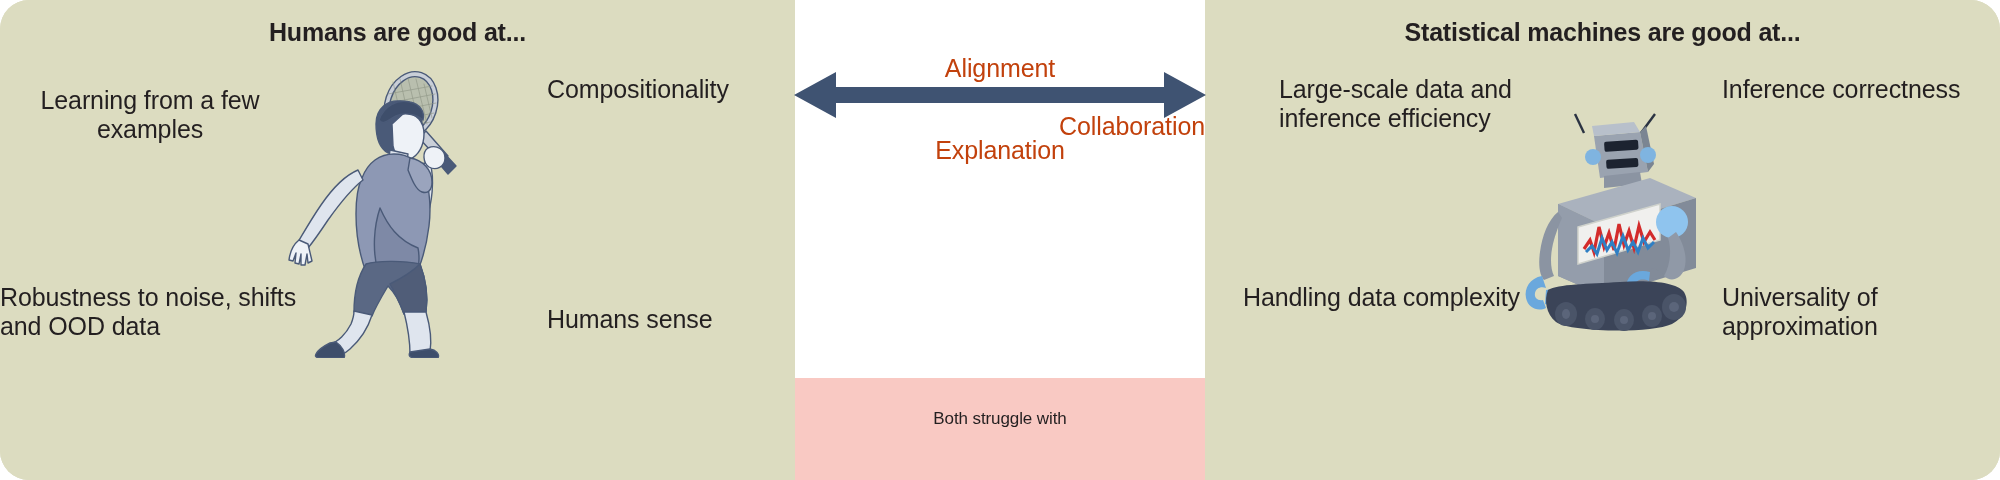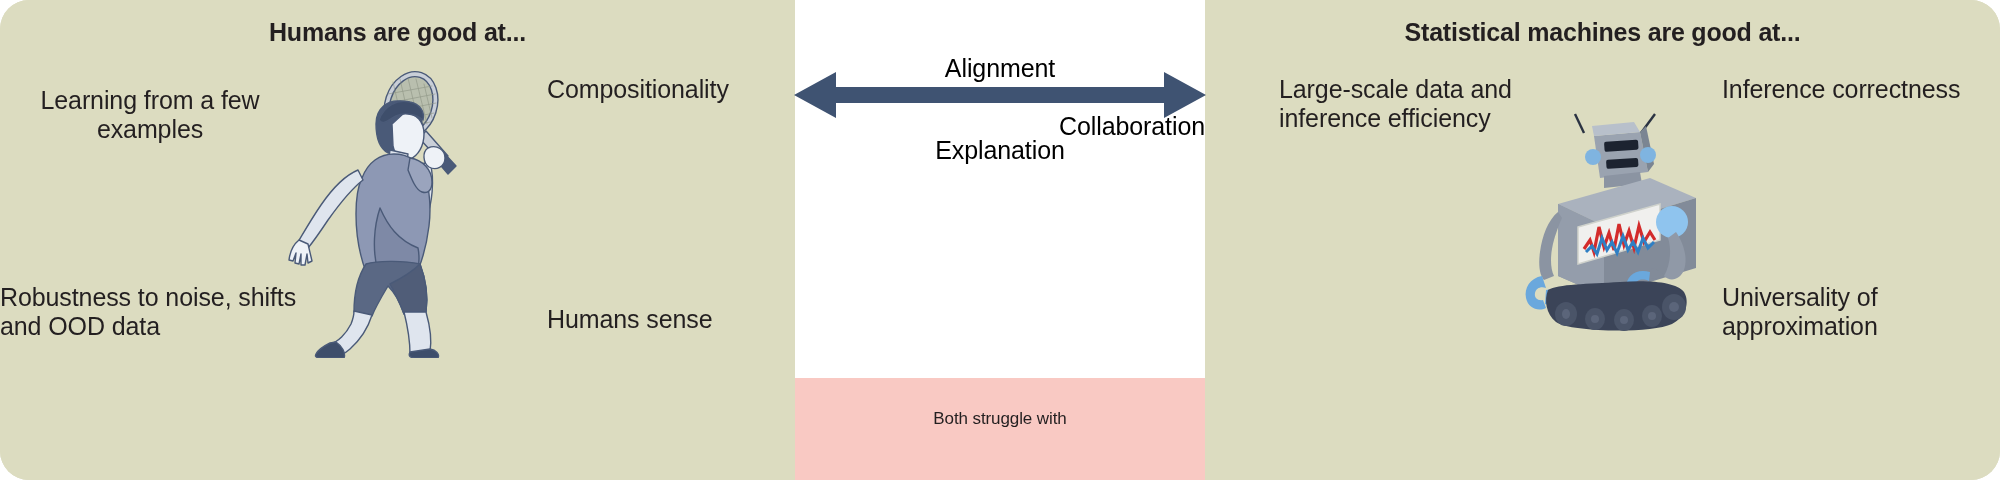--- a/index.html
+++ b/index.html
@@ -78,21 +78,21 @@
   #cap-mach-br { top: 283px; left: 1722px; width: 300px; }
 
   
   .center-text {
     position: absolute;
     left: 795px;
     width: 410px;
     text-align: center;
     font-size: 25px;
     line-height: 29px;
-    color: #000000;
+    color: #c2410c;
     letter-spacing: -0.1px;
   }
   #center-alignment { top: 54px; }
   #center-collab    { top: 112px; text-align: right; }
   #center-explain   { top: 136px; }
 
   #shared-text {
     position: absolute;
     left: 795px;
     width: 410px;
@@ -145,20 +145,21 @@
   <div id="heading-humans" class="column-heading">Humans are good at...</div>
   <div id="heading-machines" class="column-heading">Statistical machines are good at...</div>
 
   <div id="cap-humans-tl" class="capability">Learning from a few examples</div>
   <div id="cap-humans-bl" class="capability">Robustness to noise, shifts and OOD data</div>
   <div id="cap-humans-tr" class="capability">Compositionality</div>
   <div id="cap-humans-br" class="capability">Humans sense</div>
 
   <div id="cap-mach-tl" class="capability">Large-scale data and inference efficiency</div>
   <div id="cap-mach-tr" class="capability">Inference correctness</div>
+  <div id="cap-mach-bl" class="capability">Handling data complexity</div>
   <div id="cap-mach-br" class="capability">Universality of approximation</div>
 
   <div id="center-alignment" class="center-text">Alignment</div>
   <div id="center-collab" class="center-text">Collaboration</div>
   <div id="center-explain" class="center-text">Explanation</div>
 
   <svg id="double-arrow" viewBox="0 0 420 70">
     <path d="M 4 35 L 46 12 L 46 27 L 374 27 L 374 12 L 416 35 L 374 58 L 374 43 L 46 43 L 46 58 Z" fill="#3f5372"></path>
   </svg>
 

